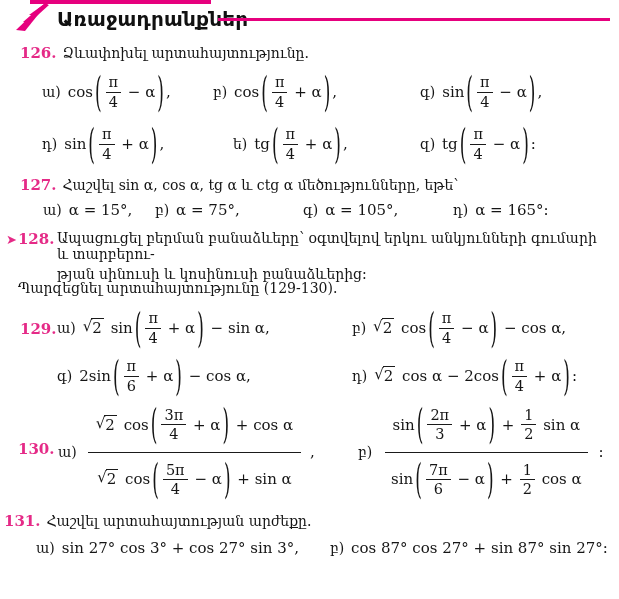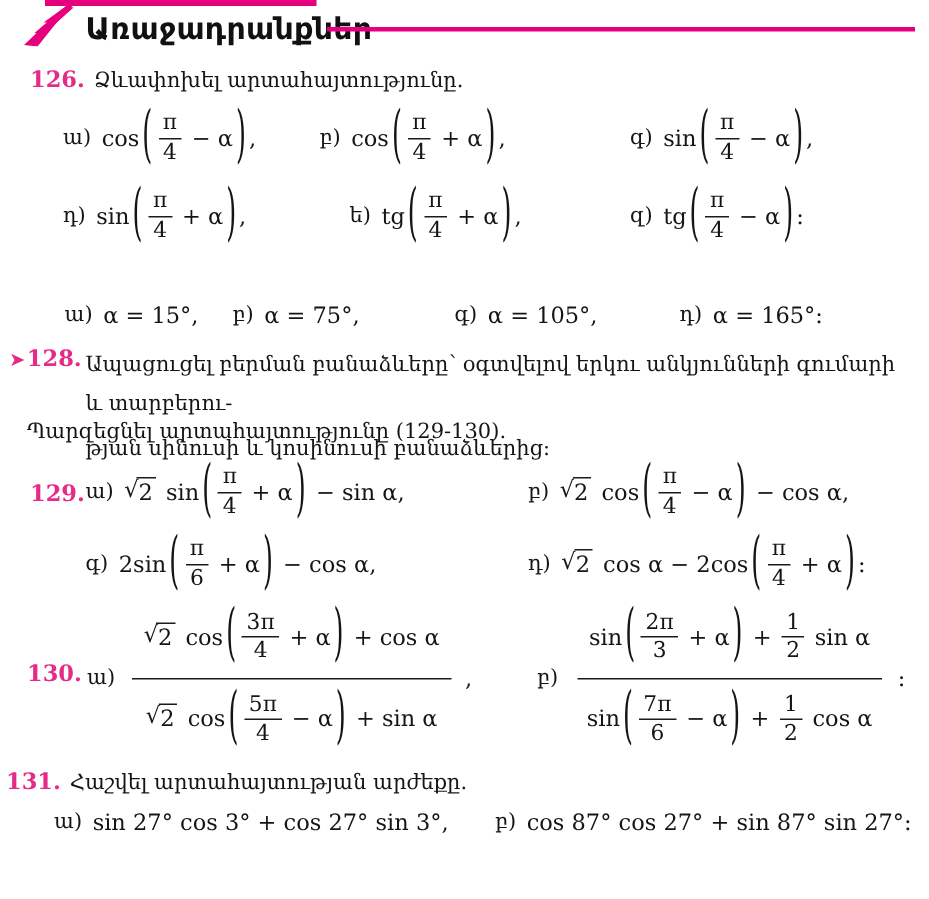--- a/index.html
+++ b/index.html
@@ -24,21 +24,21 @@
   .hrule { position:absolute; left:218px; top:18px; width:392px; height:3px; background:var(--accent); }
 
   
   .abs { position:absolute; }
   .pnum {
     color:var(--number); font-weight:bold; font-size:15px;
     font-family:"DejaVu Serif","DejaVu Sans",serif; white-space:nowrap;
   }
   .pmark { color:var(--number); font-weight:bold; font-size:13px; margin-right:1px; }
   .ptext { margin-left:6px;text-align:center; }
-  .iline { line-height:26px; }
+  .iline { line-height:16px; }
 
   .row { position:absolute; left:0; display:flex; align-items:center; }
   .cell { display:flex; align-items:center; }
   .ilabel { margin-right:7px; white-space:nowrap; }
 
   
   .fm { display:inline-flex; align-items:center; font-size:15px; }
   .fm .mt { white-space:pre; }
   .mfrac { display:inline-flex; flex-direction:column; align-items:center; margin:0 2px; line-height:1.12; font-size:14.5px; }
   .mfrac .fn { padding:0 3px 1px; border-bottom:1.2px solid #1a1a1a; }
@@ -157,20 +157,23 @@
             <span class="fn">π</span>
             <span class="fd">4</span>
           </span>
           <span class="mt"> − α</span>
           <span class="mparen">)</span>
           <span class="mt">։</span>
         </span>
     </div>
   </div>
 
+  <div class="abs" style="left:20px; top:176px;">
+    <span class="pnum">127.</span><span class="ptext">Հաշվել sin α, cos α, tg α և ctg α մեծությունները, եթե՝</span>
+  </div>
   <div class="row" style="top:198px; height:24px; padding-left:43px;">
     <div class="cell" style="width:112px;">
       <span class="ilabel">ա)</span>
       <span class="fm">
           <span class="mt">α = 15°,</span>
         </span>
     </div>
     <div class="cell" style="width:148px;">
       <span class="ilabel">բ)</span>
       <span class="fm">

